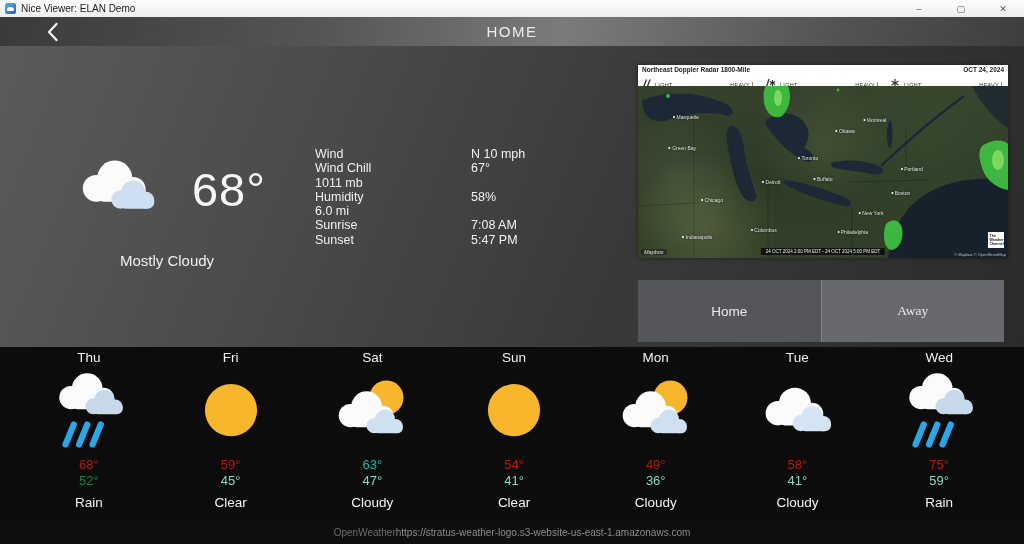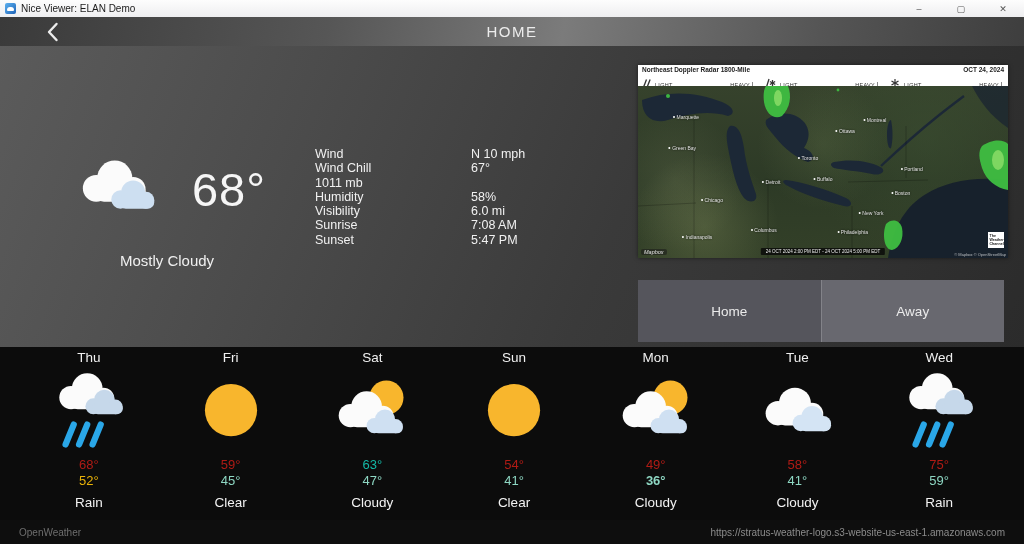--- a/index.html
+++ b/index.html
@@ -64,32 +64,32 @@
   .mapbox-label{position:absolute;left:3px;bottom:3px;font-size:5.5px;color:#e5e5e5;background:rgba(25,25,25,.55);
         padding:0 3px;border-radius:2px;font-style:italic;}
   .twc{position:absolute;right:4px;bottom:10px;width:16px;height:16px;background:#fff;color:#222;
         font-size:3.6px;line-height:1.2;padding:1.5px;box-sizing:border-box;font-weight:bold;}
   .map-attrib{position:absolute;right:2px;bottom:1.5px;font-size:4px;color:rgba(255,255,255,.65);}
 
   
   .modes{position:absolute;left:638px;top:234px;width:366px;height:62px;display:flex;}
   .mode-btn{flex:1;display:flex;align-items:center;justify-content:center;font-size:13.5px;color:#ebebeb;cursor:pointer;}
   .mode-home{background:#55555c;}
-  .mode-away{background:#68686f;border-left:1px solid rgba(255,255,255,.18);}
+  .mode-away{background:#68686f;border-left:1px solid rgba(255,255,255,.18);font-family:Liberation Serif, serif;}
 
   
   .forecast{height:173px;flex:0 0 auto;background:#0c0c0c;display:flex;padding:0 14px 0 18px;box-sizing:border-box;}
   .fc-col{flex:1;display:flex;flex-direction:column;align-items:center;padding-top:3px;}
   .fc-day{font-size:13.5px;color:#f0f0f0;height:17px;}
   .fc-icon{width:90px;height:90px;}
   .fc-high,.fc-low{font-size:13px;height:15.5px;}
   .fc-cond{font-size:13.5px;color:#f3f3f3;margin-top:7px;}
 
   
-  .footer{height:24px;flex:0 0 auto;background:#0e0e0e;display:flex;align-items:center;justify-content:space-between;
+  .footer{height:24px;flex:0 0 auto;background:#0e0e0e;display:flex;align-items:center;justify-content:center;
           padding:0 19px;font-size:10px;}
   .footer-left{color:#6e6e6e;}
   .footer-right{color:#8b8b8b;}
 </style>
 </head>
 <body>
 
 <div class="window">
 
   <div class="titlebar">
@@ -146,21 +146,20 @@
           <span class="detail-value">67°</span>
         </div>
         <div class="detail-row">
           <span class="detail-value">1011 mb</span>
         </div>
         <div class="detail-row">
           <span class="detail-label">Humidity</span>
           <span class="detail-value">58%</span>
         </div>
         <div class="detail-row">
-          <span class="detail-label">Visibility</span>
           <span class="detail-value">6.0 mi</span>
         </div>
         <div class="detail-row">
           <span class="detail-label">Sunrise</span>
           <span class="detail-value">7:08 AM</span>
         </div>
         <div class="detail-row">
           <span class="detail-label">Sunset</span>
           <span class="detail-value">5:47 PM</span>
         </div>
@@ -347,21 +346,21 @@
               <circle cx="52" cy="27" r="12"></circle>
   <rect x="14" y="20" width="50" height="19" rx="9.5"></rect>
             </g>
             <g stroke="#2aa7e8" stroke-width="7" stroke-linecap="round">
   <line x1="24" y1="86" x2="33" y2="64"></line>
               <line x1="39" y1="86" x2="48" y2="64"></line>
               <line x1="54" y1="86" x2="63" y2="64"></line>
             </g>
           </svg></div>
         <div class="fc-high" style="color: rgb(176, 27, 21);">68°</div>
-        <div class="fc-low" style="color: #eab308;">52°</div>
+        <div class="fc-low" style="color: #15803d;">52°</div>
         <div class="fc-cond">Rain</div>
       </div>
       <div class="fc-col">
         <div class="fc-day">Fri</div>
         <div class="fc-icon"><svg viewBox="0 0 100 100" width="100%" height="100%">
             <circle cx="50" cy="48" r="29" fill="#f8b62d"></circle>
           </svg></div>
         <div class="fc-high" style="color: rgb(176, 27, 21);">59°</div>
         <div class="fc-low" style="color: rgb(142, 215, 195);">45°</div>
         <div class="fc-cond">Clear</div>
@@ -407,21 +406,21 @@
   <rect x="14" y="20" width="50" height="19" rx="9.5"></rect>
             </g>
             <g transform="translate(42 48) scale(0.66)" fill="#cfe0f2">
   <circle cx="16" cy="26" r="13"></circle>
               <circle cx="34" cy="16" r="17"></circle>
               <circle cx="52" cy="27" r="12"></circle>
   <rect x="14" y="20" width="50" height="19" rx="9.5"></rect>
             </g>
           </svg></div>
         <div class="fc-high" style="color: rgb(176, 27, 21);">49°</div>
-        <div class="fc-low" style="color: rgb(142, 215, 195); font-weight: bold;">36°</div>
+        <div class="fc-low" style="color: rgb(142, 215, 195);">36°</div>
         <div class="fc-cond">Cloudy</div>
       </div>
       <div class="fc-col">
         <div class="fc-day">Tue</div>
         <div class="fc-icon"><svg viewBox="0 0 100 100" width="100%" height="100%">
             <g transform="translate(12 24) scale(1.05)" fill="#fbfbfb">
   <circle cx="16" cy="26" r="13"></circle>
               <circle cx="34" cy="16" r="17"></circle>
               <circle cx="52" cy="27" r="12"></circle>
   <rect x="14" y="20" width="50" height="19" rx="9.5"></rect>

